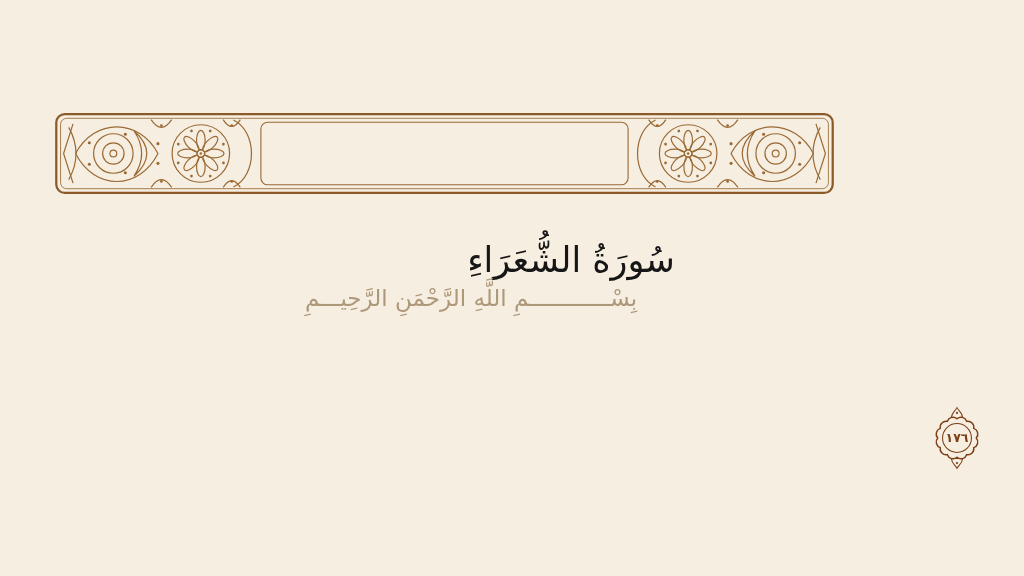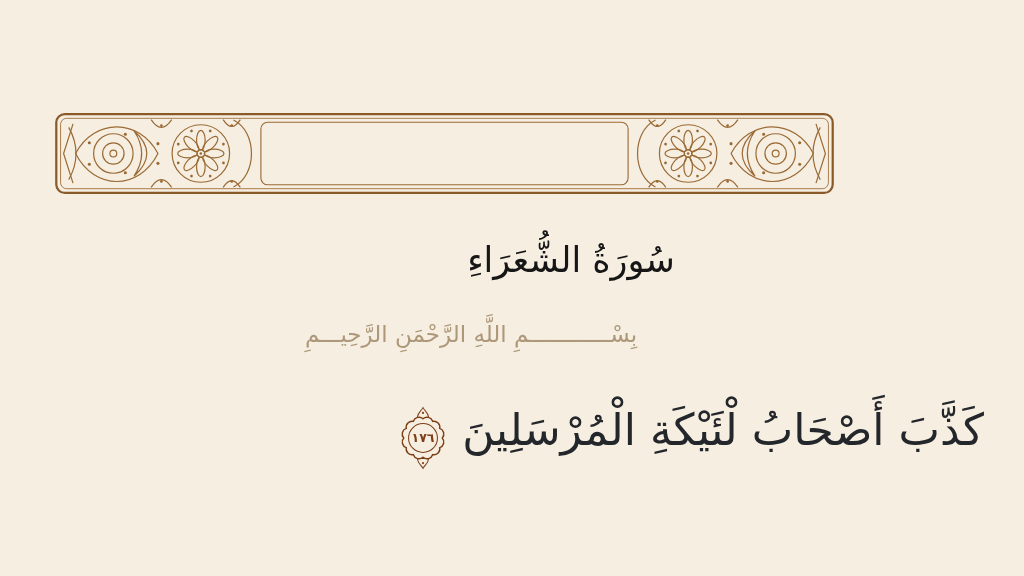--- a/index.html
+++ b/index.html
@@ -37,21 +37,21 @@
     padding-left:14px;
     font-size:35px;color:var(--title);
     direction:rtl;white-space:nowrap;
   }
 
   
   .bismillah{
     position:absolute;left:471px;top:298px;
     transform:translate(-50%,-50%);
     font-size:23px;color:var(--bismillah);
-    direction:rtl;white-space:nowrap;margin-top:36px;
+    direction:rtl;white-space:nowrap;
   }
 
   
   .verse-line{
     position:absolute;top:385px;right:40px;height:90px;
     display:flex;align-items:center;gap:12px;
     direction:rtl;
   }
   .verse-text{
     font-size:44px;color:var(--verse);
@@ -136,21 +136,20 @@
       <use href="#panel"></use>
       <use href="#panel" transform="translate(908,0) scale(-1,1)"></use>
     </svg>
 
     <div class="surah-title">سُورَةُ الشُّعَرَاءِ</div>
   </div>
 
   <div class="bismillah">بِسْــــــــــــمِ اللَّهِ الرَّحْمَنِ الرَّحِيـــمِ</div>
 
   <div class="verse-line">
-    <span class="verse-text">كَذَّبَ أَصْحَابُ لْئَيْكَةِ الْمُرْسَلِينَ</span>
 
     <svg class="ayah-medallion" viewBox="0 0 56 66" aria-hidden="false">
 
       <path class="mln" d="M 48,33
         A 6.2 6.2 0 0 1 45.32,43
         A 6.2 6.2 0 0 1 38,50.32
         A 6.2 6.2 0 0 1 28,53
         A 6.2 6.2 0 0 1 18,50.32
         A 6.2 6.2 0 0 1 10.68,43
         A 6.2 6.2 0 0 1 8,33

